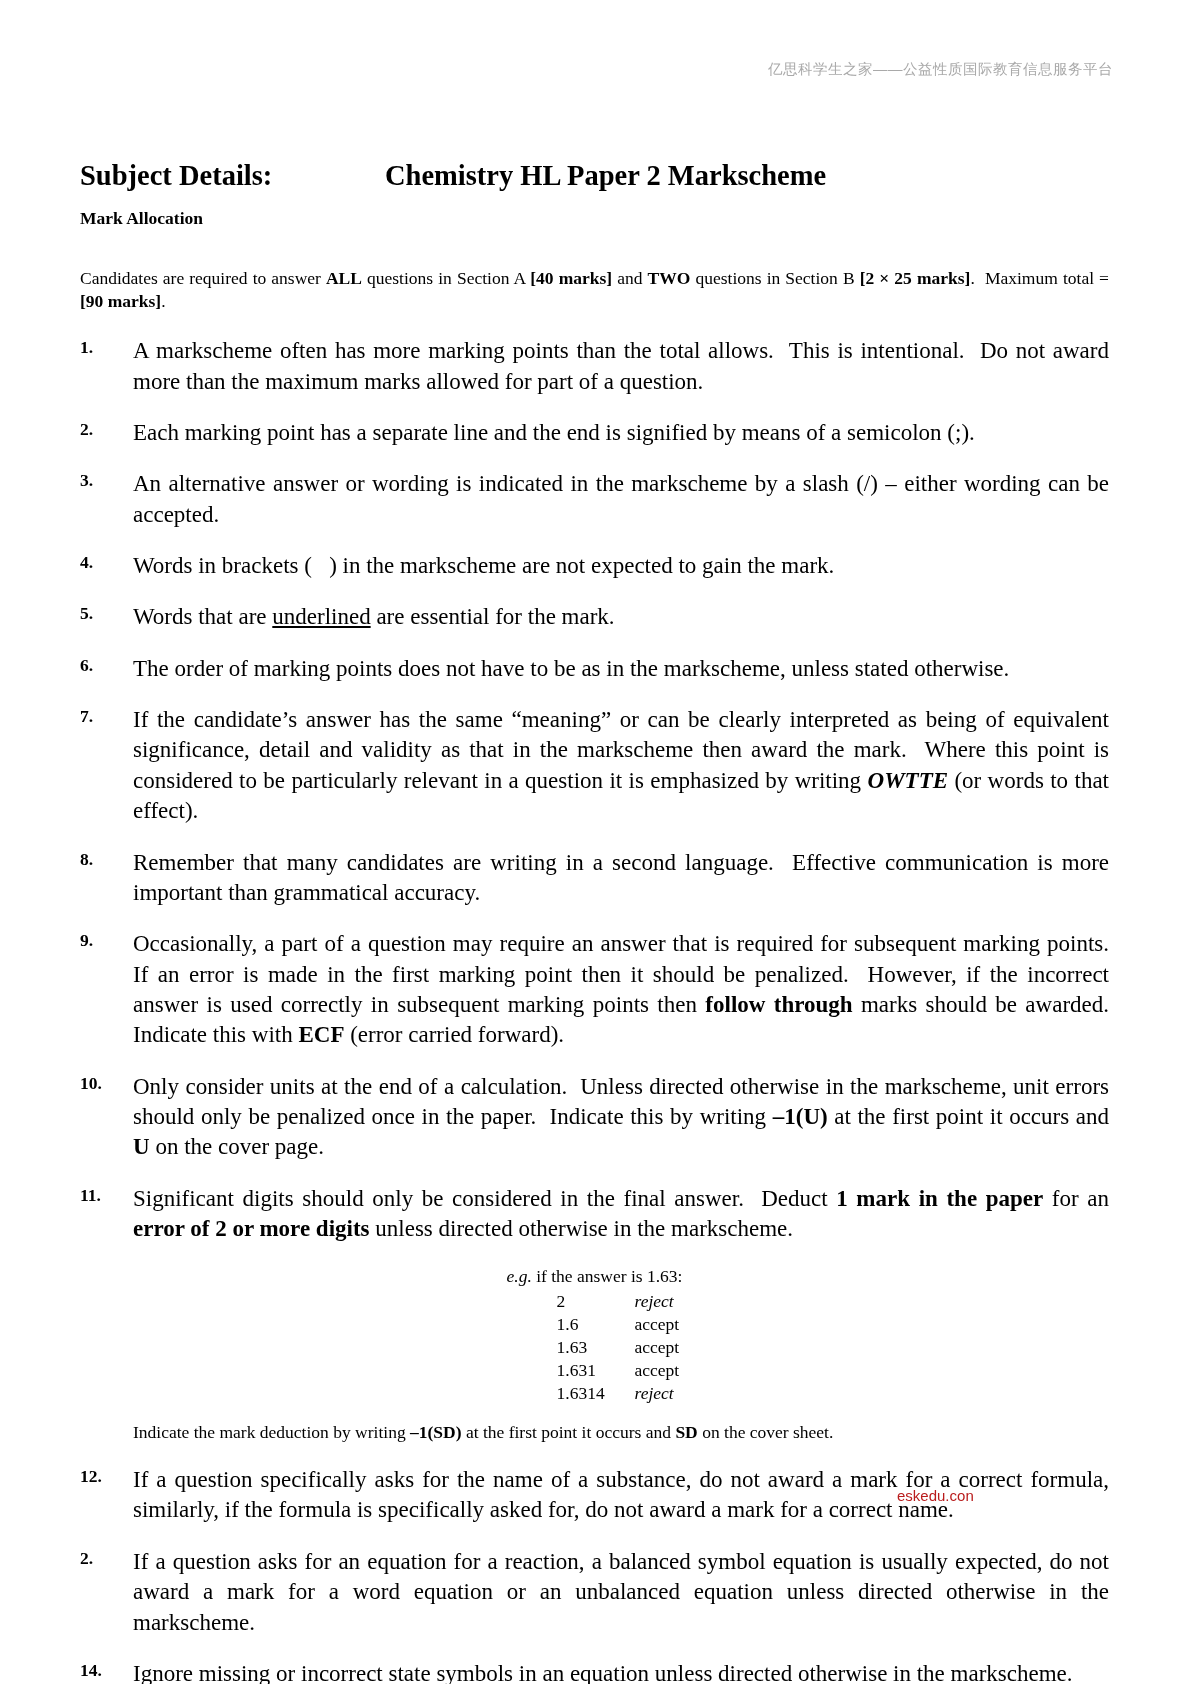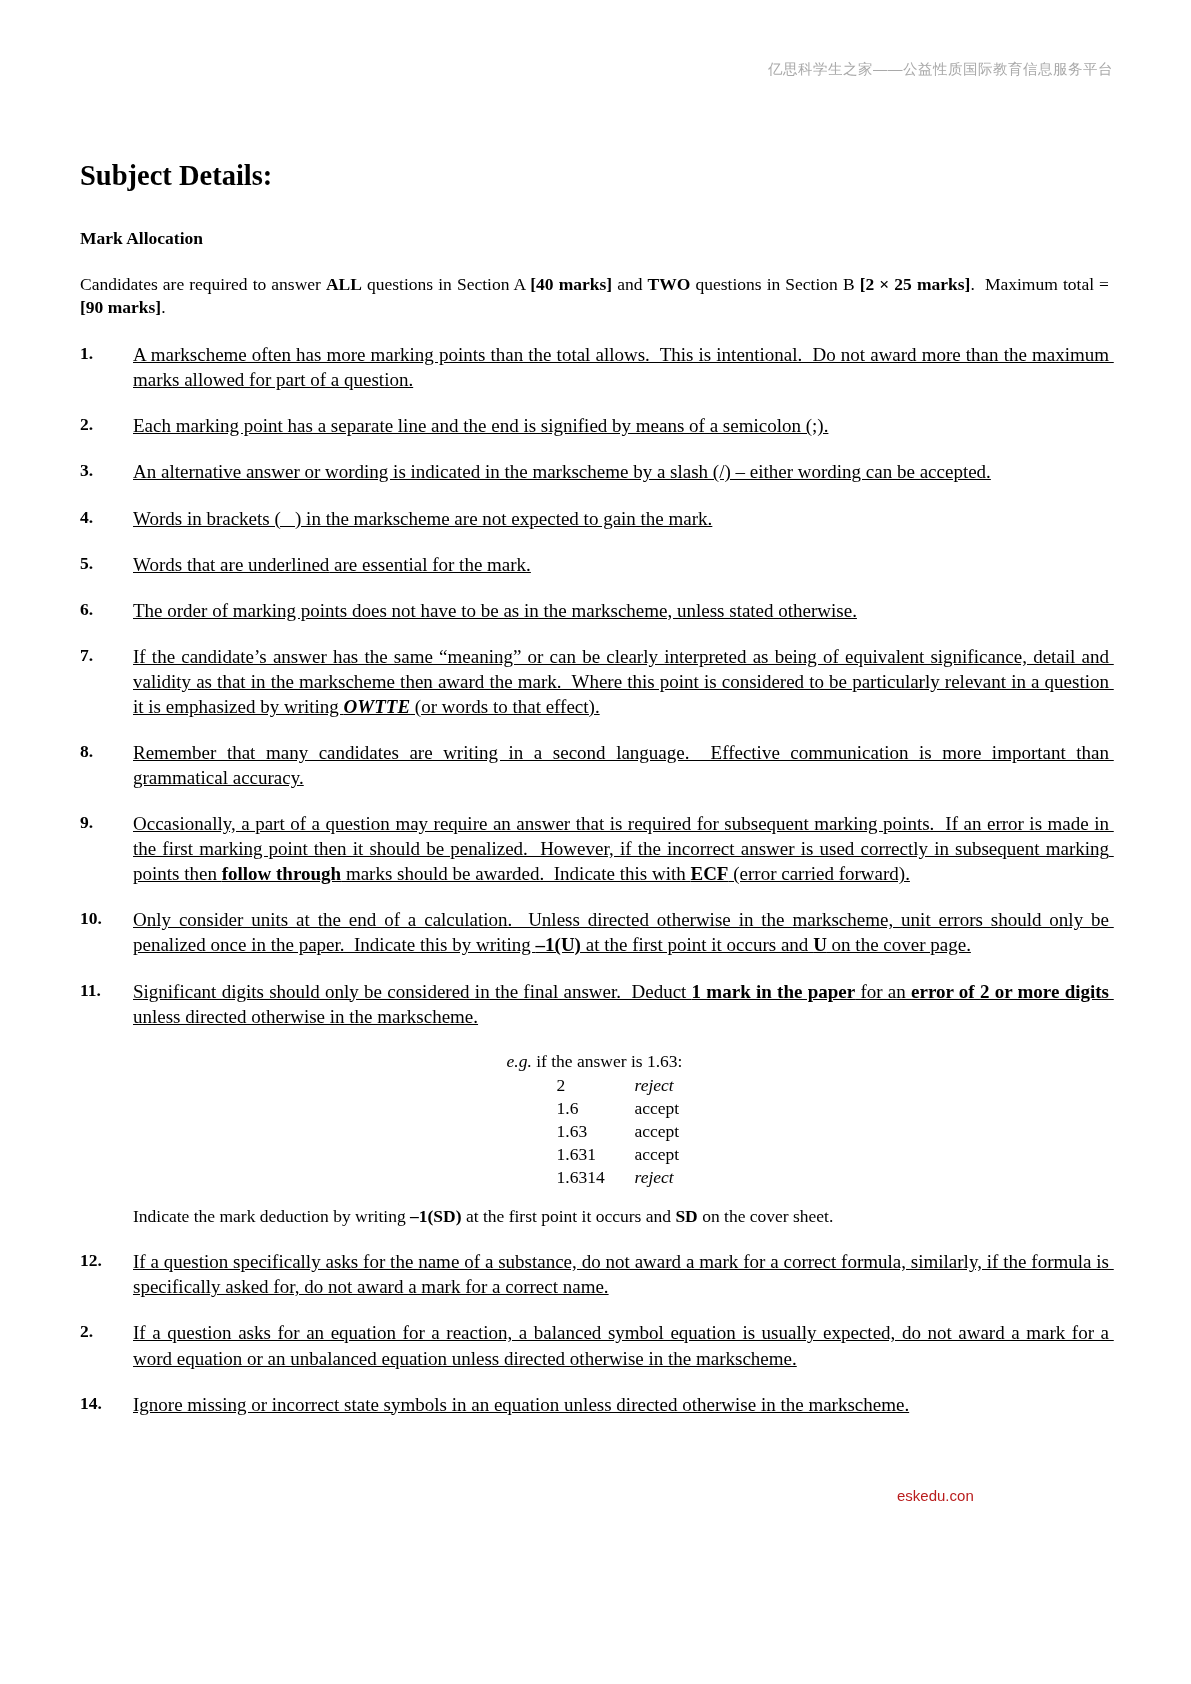--- a/index.html
+++ b/index.html
@@ -10,30 +10,30 @@
   .wm-top { position:absolute; top:60px; right:78px;
             font-family:"Liberation Sans", sans-serif; font-size:14.5px;
             color:#a9a9a9; letter-spacing:.5px; }
 
   .content { padding:160px 82px 0 80px; }
 
   .title-row { display:flex; align-items:baseline; }
   .title-label { font-weight:bold; font-size:28.5px; width:305px; flex:none; }
   .title-main  { font-weight:bold; font-size:28.5px; }
 
-  .section-heading { margin-top:36px; font-weight:bold; font-size:17.5px; }
+  .section-heading { margin-top:16px; font-weight:bold; font-size:17.5px; }
 
-  .intro { margin-top:24px; font-size:17.5px; line-height:1.32;
+  .intro { margin-top:38px; font-size:17.5px; line-height:1.32;
            text-align:justify; white-space:pre-wrap; }
 
   .items { margin-top:23px; }
   .item { display:flex; margin-bottom:21px; }
   .num  { font-weight:bold; width:53px; flex:none; font-size:17.5px; line-height:1.32; }
-  .body-text { flex:1; font-size:19px; line-height:1.32;
-               text-align:justify; white-space:pre-wrap;text-decoration:underline; }
+  .body-text { flex:1; font-size:23px; line-height:1.32;
+               text-align:justify; white-space:pre-wrap; }
 
   .example { width:fit-content; margin:16px auto 12px; font-size:17.5px; line-height:1.32; }
   .example-rows { margin-left:50px; margin-top:1px; }
   .example-row { display:flex; }
   .ex-val { width:78px; flex:none; }
 
   .indicate { margin:16px 0 21px 53px; font-size:17.5px; line-height:1.32; white-space:pre-wrap; }
 
   .wm-bottom { position:absolute; top:1487px; left:897px;
                font-family:"Liberation Sans", sans-serif; font-size:15px; color:#b91c1c; }
@@ -44,20 +44,21 @@
 </style>
 </head>
 <body>
 
 <div class="wm-top">亿思科学生之家——公益性质国际教育信息服务平台</div>
 
 <div class="content">
 
   <div class="title-row">
     <span class="title-label">Subject Details:</span>
+    <span class="title-main">Chemistry HL Paper 2 Markscheme</span>
   </div>
 
   <div class="section-heading">Mark Allocation</div>
 
   <p class="intro"><span>Candidates are required to answer </span><span class="b">ALL</span><span> questions in Section A </span><span class="b">[40 marks]</span><span> and </span><span class="b">TWO</span><span> questions in Section B </span><span class="b">[2 × 25 marks]</span><span>.  Maximum total = </span><span class="b">[90 marks]</span><span>.</span></p>
 
   <div class="items">
 
     <div class="item">
       <span class="num">1.</span>

